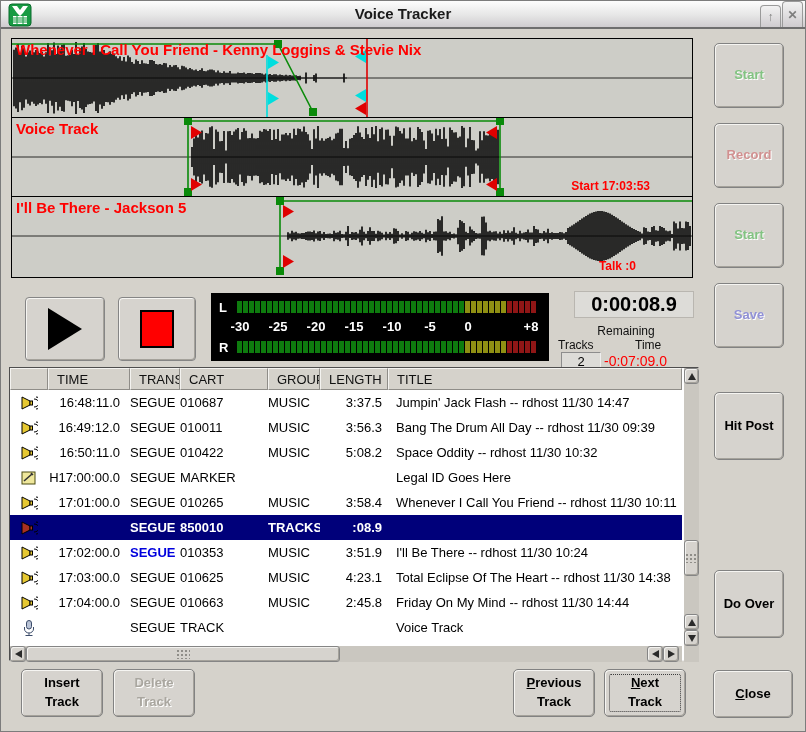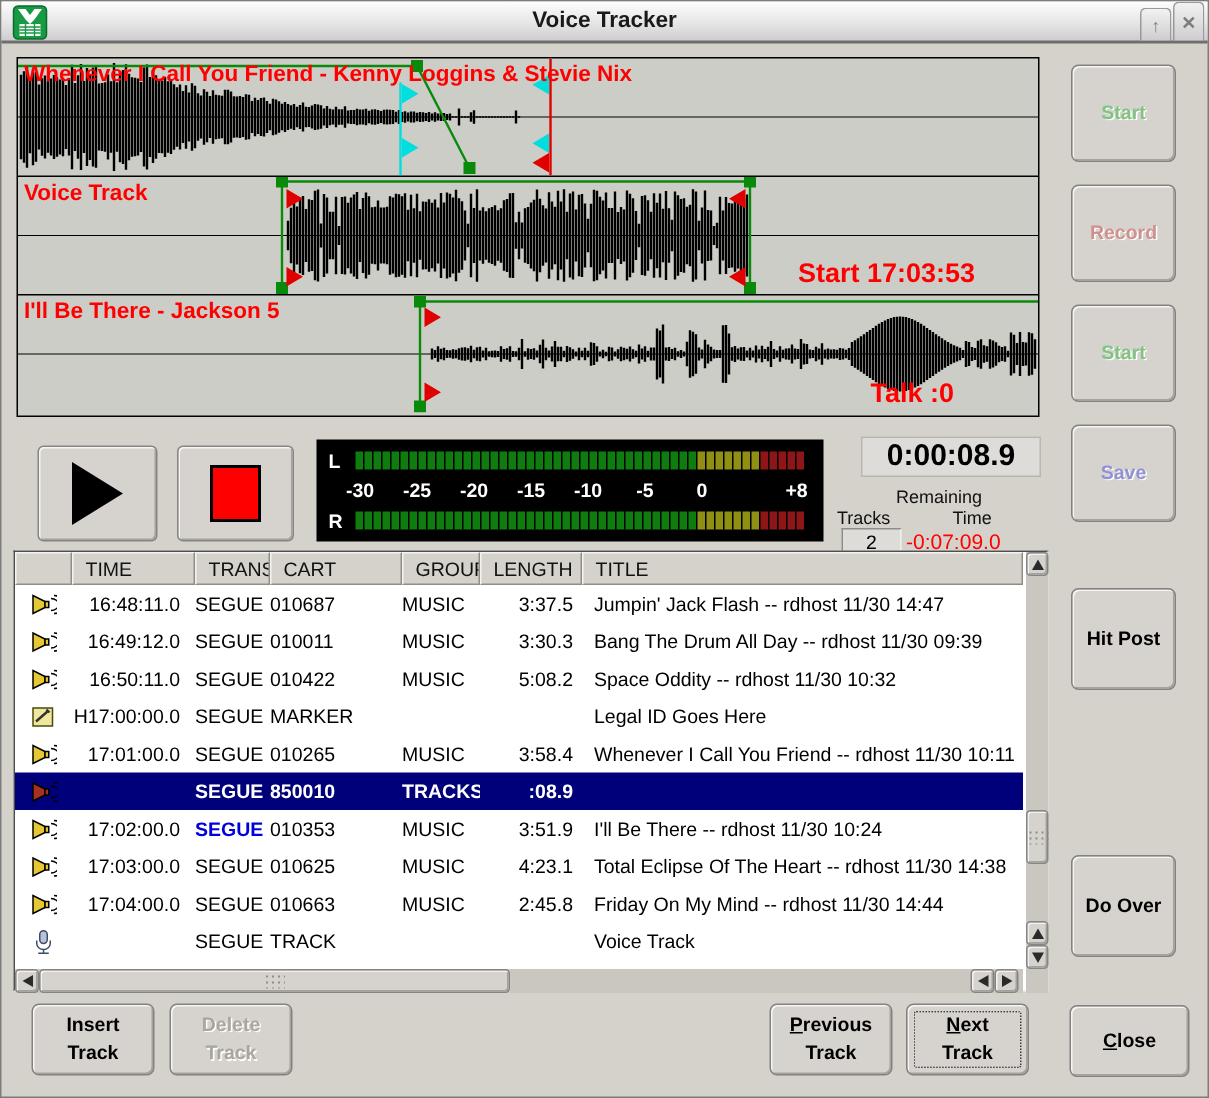--- a/index.html
+++ b/index.html
@@ -25,21 +25,21 @@
   .content { position:relative; height:702px; }
 
   
   .tracks { position:absolute; left:10px; top:9px; width:682px; height:240px;
     border:1px solid #000; background:#cdcdc7; }
   .track { position:relative; height:79px; border-bottom:1px solid #000; overflow:hidden; }
   .track:last-child { border-bottom:none; }
   .track svg { position:absolute; left:0; top:0; }
   .tlabel { position:absolute; left:4px; top:2px; font-weight:bold; font-size:15px;
     color:#ff0000; white-space:nowrap; }
-  .tannot { position:absolute; bottom:3px; font-weight:bold; font-size:18px; color:#ff0000; }
+  .tannot { position:absolute; bottom:3px; font-weight:bold; font-size:12px; color:#ff0000; }
   .tannot.a1 { right:42px; }
   .tannot.a2 { right:56px;text-align:right; }
 
   
   .bigbtn { position:absolute; background:#d6d3ce; border:1px solid #858585;
     border-radius:4px; box-shadow:inset 1px 1px 0 #f6f5f2, inset -1px -1px 0 #a5a29b;
     display:flex; align-items:center; justify-content:center; cursor:default; }
   .play-glyph { width:0; height:0; border-left:34px solid #000;
     border-top:21px solid transparent; border-bottom:21px solid transparent; }
   .stop-glyph { width:34px; height:38px; background:#ff0000; border:2px solid #000; }
@@ -350,21 +350,21 @@
               <svg width="18" height="18" viewBox="0 0 18 18">
                 <polygon points="2,3 2,15 10,11 10,7" fill="#e6c832" stroke="#000" stroke-width="1"></polygon>
                 <rect x="10" y="7" width="2.5" height="4" fill="#e6c832" stroke="#000" stroke-width="1"></rect>
                 <path d="M14,5 a5,4 0 0 1 0,8 M16,3 a7,6 0 0 1 0,12" stroke="#000" fill="none"></path>
               </svg>
             </div>
             <div class="lc time" style="width: 82px;">16:49:12.0</div>
             <div class="lc trans" style="width: 50px;">SEGUE</div>
             <div class="lc cart" style="width: 88px;">010011</div>
             <div class="lc group" style="width: 52px;">MUSIC</div>
-            <div class="lc len" style="width: 68px;">3:30.3</div>
+            <div class="lc len" style="width: 68px;">3:56.3</div>
             <div class="lc title" style="width: 294px;">Bang The Drum All Day -- rdhost 11/30 09:39</div>
           </div>
           <div class="lrow">
             <div class="lc icon" style="width: 38px;">
               <svg width="18" height="18" viewBox="0 0 18 18">
                 <polygon points="2,3 2,15 10,11 10,7" fill="#e6c832" stroke="#000" stroke-width="1"></polygon>
                 <rect x="10" y="7" width="2.5" height="4" fill="#e6c832" stroke="#000" stroke-width="1"></rect>
                 <path d="M14,5 a5,4 0 0 1 0,8 M16,3 a7,6 0 0 1 0,12" stroke="#000" fill="none"></path>
               </svg>
             </div>

